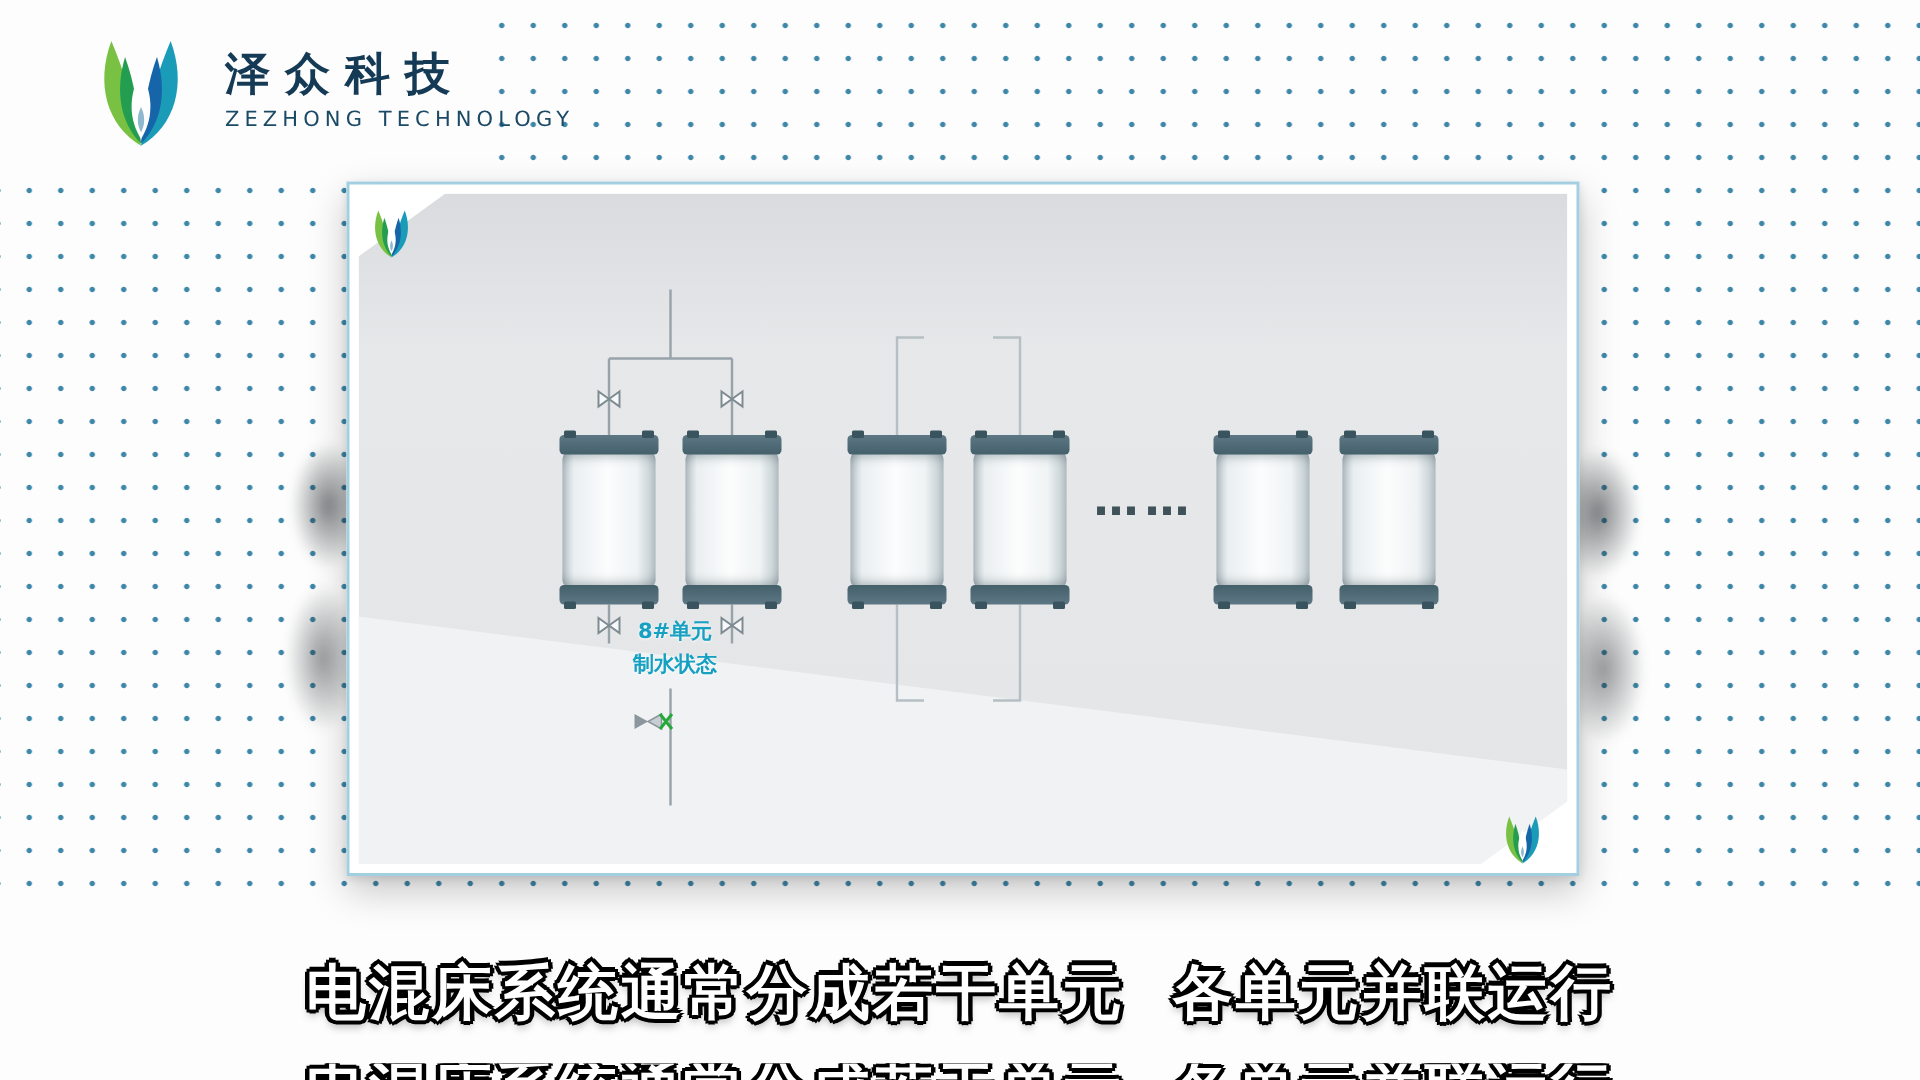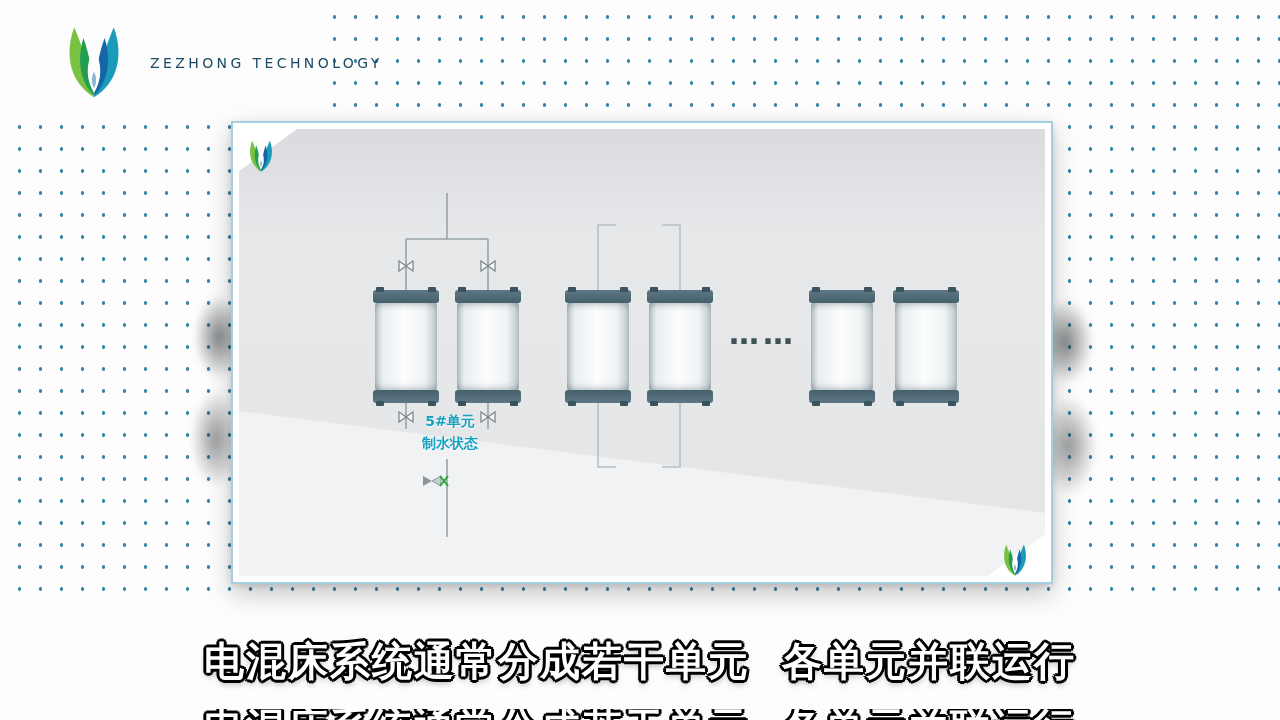--- a/index.html
+++ b/index.html
@@ -116,20 +116,21 @@
   <div class="brand">
     <svg class="brand-logo" viewBox="0 0 100 110">
       <path d="M50 104 C20 86 10 50 24 12 C34 36 44 66 50 104 Z" fill="#79c143"></path>
       <path d="M50 104 C80 86 90 50 76 12 C66 36 56 66 50 104 Z" fill="#1a9cb8"></path>
       <path d="M50 102 C32 84 27 56 36 26 C44 48 48 72 50 102 Z" fill="#239e50"></path>
       <path d="M50 102 C68 84 73 56 64 26 C56 48 52 72 50 102 Z" fill="#1565a8"></path>
       <path d="M50 98 C40 82 38 62 50 38 C62 62 60 82 50 98 Z" fill="#ffffff"></path>
       <path d="M50 92 C46.5 86 46 78 50 70 C54 78 53.5 86 50 92 Z" fill="#8fb9cf"></path>
     </svg>
     <div class="brand-text">
+      <div class="brand-cn">泽众科技</div>
       <div class="brand-en">ZEZHONG TECHNOLOGY</div>
     </div>
   </div>
 
   <div class="blob blob-left"></div>
   <div class="blob blob-right"></div>
 
   <div class="card">
     <div class="card-inner">
       <div class="card-light"></div>
@@ -180,21 +181,21 @@
         <div class="vbody"></div>
         <div class="cap cap-bottom"></div>
       </div>
       <div class="vessel" style="left:654px">
         <div class="cap cap-top"></div>
         <div class="vbody"></div>
         <div class="cap cap-bottom"></div>
       </div>
 
       <div class="unit-label">
-        <div>5#单元</div>
+        <div>8#单元</div>
         <div>制水状态</div>
       </div>
 
       <div class="pair-ellipsis">……</div>
     </div>
 
     <svg class="mini-logo mini-logo-tl" viewBox="0 0 100 110">
       <path d="M50 104 C20 86 10 50 24 12 C34 36 44 66 50 104 Z" fill="#79c143"></path>
       <path d="M50 104 C80 86 90 50 76 12 C66 36 56 66 50 104 Z" fill="#1a9cb8"></path>
       <path d="M50 102 C32 84 27 56 36 26 C44 48 48 72 50 102 Z" fill="#239e50"></path>

